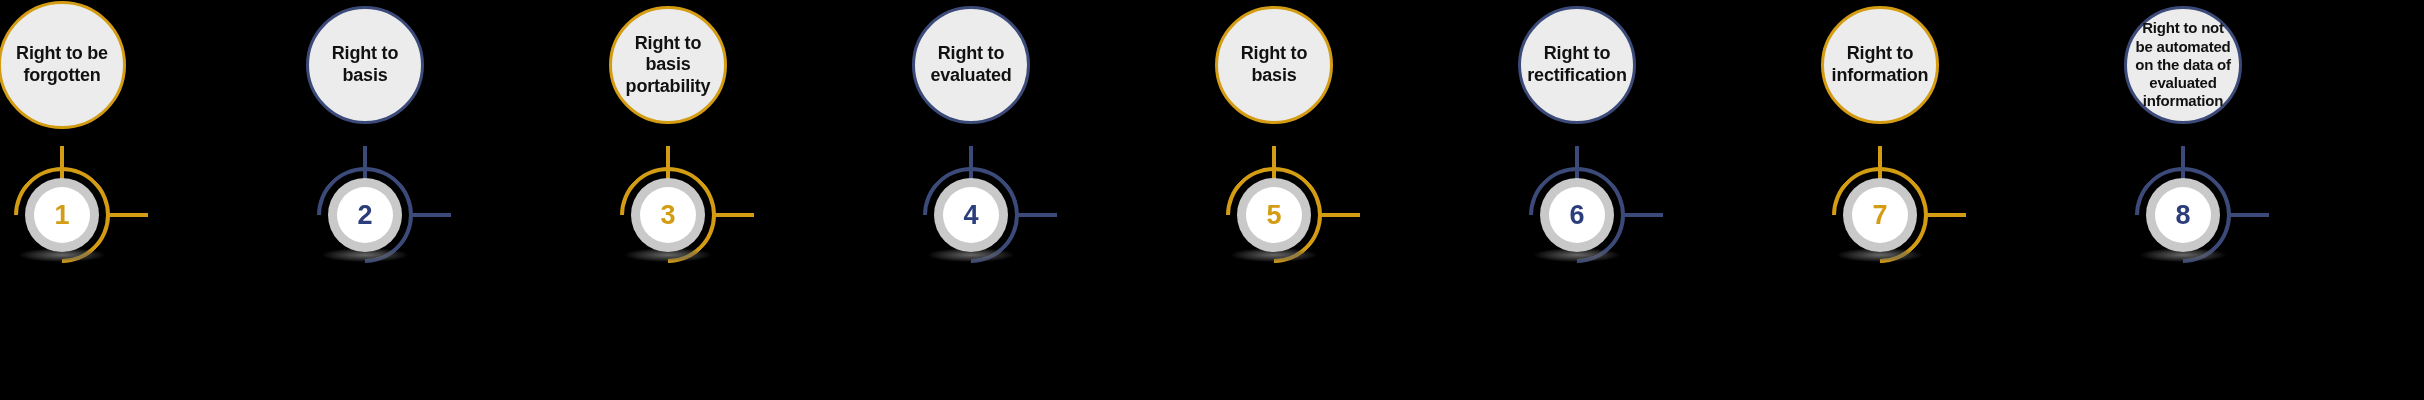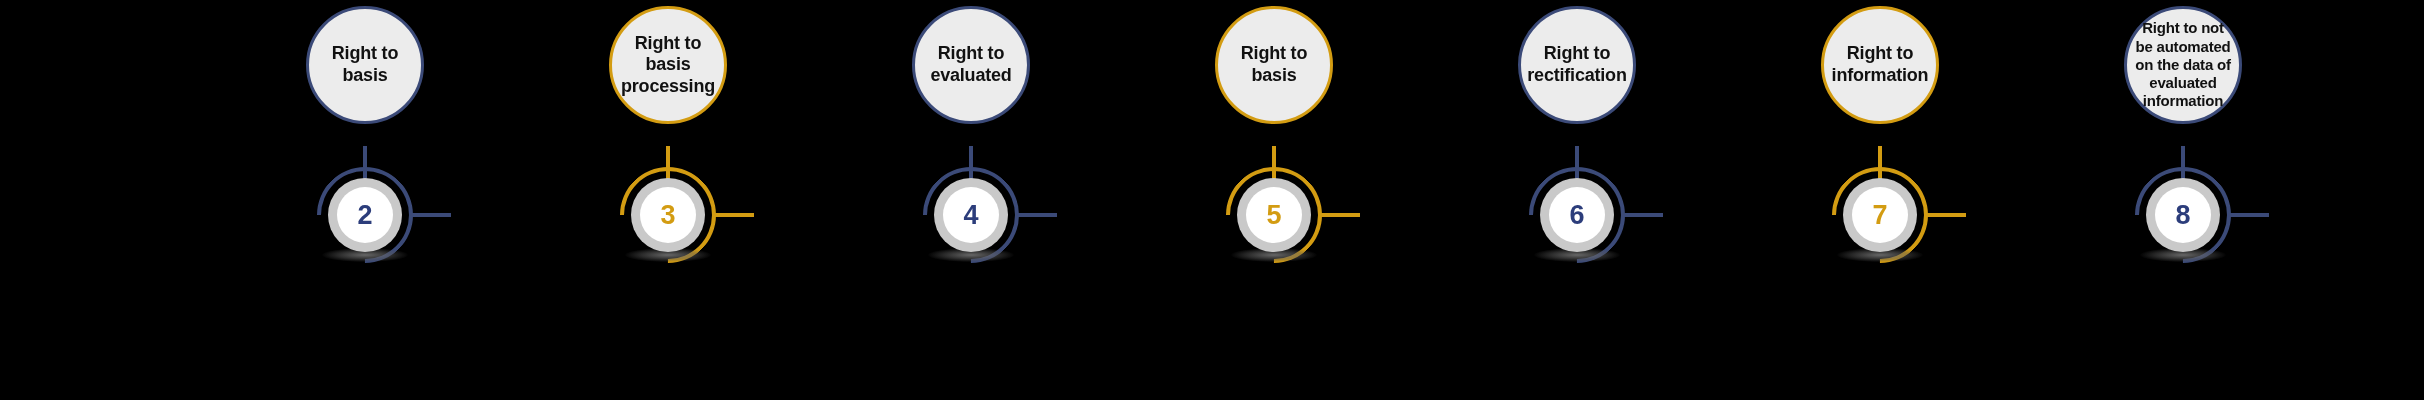--- a/index.html
+++ b/index.html
@@ -102,41 +102,56 @@
     position:absolute;
     width:86px;height:14px;
     border-radius:50%;
     background:radial-gradient(ellipse at center,rgba(120,120,120,0.85) 0%,rgba(90,90,90,0.45) 45%,rgba(0,0,0,0) 72%);
   }
 </style>
 </head>
 <body>
 
 <div id="stage">
+    <div class="item b-wide" style="left: 0px;">
+      <div class="bubble" style="left: 62px;">
+        <span class="txt">
+          <span style="display:block">Right to be</span>
+          <span style="display:block">forgotten</span>
+        </span>
+      </div>
+      <div class="stub" style="left: 60px;"></div>
+      <div class="arc" style="left: 14px; top: 167px;"></div>
+      <div class="rail" style="left: 108px; top: 213px; width: 40px;"></div>
+      <div class="nodeshadow" style="left: 19px; top: 248px;"></div>
+      <div class="node" style="left: 25px; top: 178px;">
+        <div class="inner">1</div>
+      </div>
+    </div>
     <div class="item blue" style="left: 303px;">
       <div class="bubble" style="left: 62px;">
         <span class="txt">
           <span style="display:block">Right to</span>
           <span style="display:block">basis</span>
         </span>
       </div>
       <div class="stub" style="left: 60px;"></div>
       <div class="arc" style="left: 14px; top: 167px;"></div>
       <div class="rail" style="left: 108px; top: 213px; width: 40px;"></div>
       <div class="nodeshadow" style="left: 19px; top: 248px;"></div>
       <div class="node" style="left: 25px; top: 178px;">
         <div class="inner">2</div>
       </div>
     </div>
     <div class="item" style="left: 606px;">
       <div class="bubble" style="left: 62px;">
         <span class="txt">
           <span style="display:block">Right to</span>
           <span style="display:block">basis</span>
-          <span style="display:block">processing</span>
+          <span style="display:block">portability</span>
         </span>
       </div>
       <div class="stub" style="left: 60px;"></div>
       <div class="arc" style="left: 14px; top: 167px;"></div>
       <div class="rail" style="left: 108px; top: 213px; width: 40px;"></div>
       <div class="nodeshadow" style="left: 19px; top: 248px;"></div>
       <div class="node" style="left: 25px; top: 178px;">
         <div class="inner">3</div>
       </div>
     </div>

